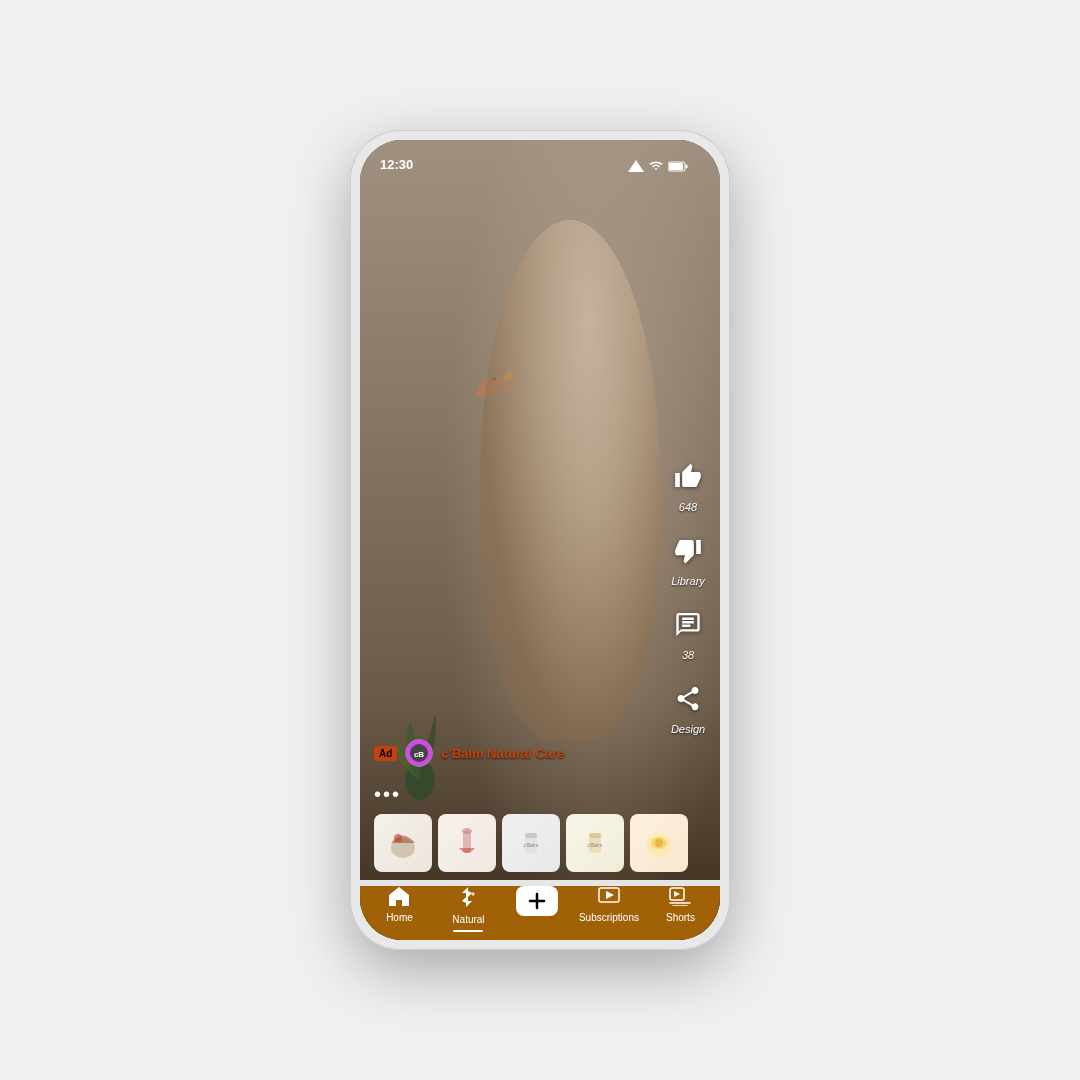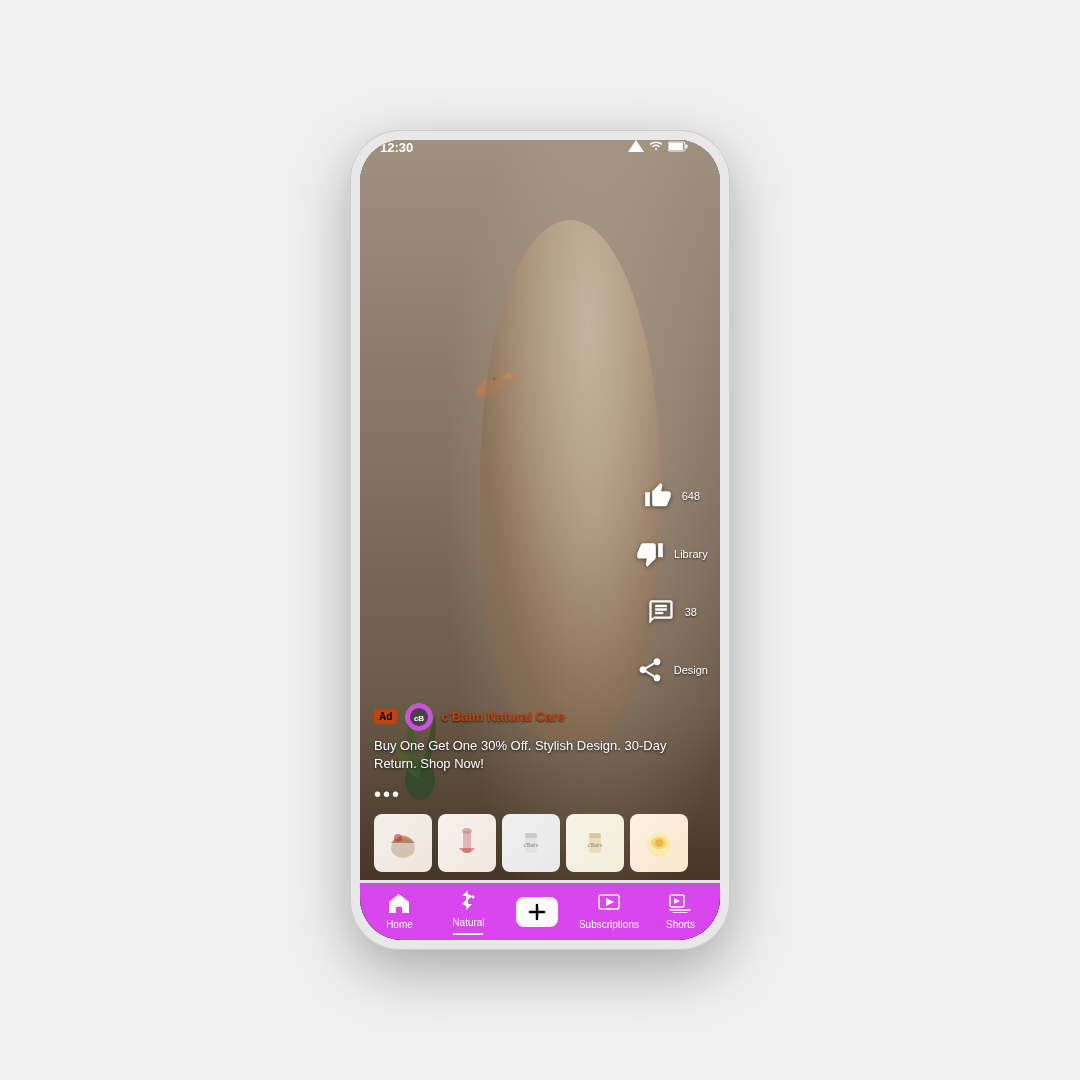--- a/index.html
+++ b/index.html
@@ -56,21 +56,21 @@
 
     
     .status-bar {
       position: absolute;
       top: 0;
       left: 0;
       right: 12px;
       height: 32px;
       display: flex;
       justify-content: space-between;
-      align-items: flex-start;
+      align-items: flex-end;
       padding: 0 20px;
       z-index: 10;
       color: white;
       font-size: 13px;
       font-weight: 600;
     }
 
     .status-right {
       display: flex;
       align-items: center;
@@ -113,24 +113,25 @@
       transform: translateY(-30%);
       display: flex;
       flex-direction: column;
       align-items: center;
       gap: 18px;
       z-index: 10;
     }
 
     .action-btn {
       display: flex;
-      flex-direction: row;
+      flex-direction: column;
       align-items: center;
       gap: 4px;
       cursor: pointer;
+      font-style: italic;
     }
 
     .action-icon {
       width: 40px;
       height: 40px;
       display: flex;
       align-items: center;
       justify-content: center;
       color: white;
       font-size: 22px;
@@ -231,26 +232,25 @@
     .product-thumb:nth-child(4) { background: linear-gradient(135deg, #f8f5e8, #f0edd8); }
     .product-thumb:nth-child(5) { background: linear-gradient(135deg, #fdf0e0, #f8e8d0); }
 
     
     .bottom-nav {
       position: absolute;
       bottom: 0;
       left: 0;
       right: 0;
       height: 60px;
-      background: #d946ef;
-      display: flex;
-      align-items: center;
+      background: #a16207;
+      display: flex;
       justify-content: space-around;
       padding: 0 5px;
-      border-top: 3px solid #e5e5e5;
+      border-top: 6px solid #e5e5e5;
       z-index: 20;
     }
 
     .nav-item {
       display: flex;
       flex-direction: column;
       align-items: center;
       gap: 3px;
       cursor: pointer;
       min-width: 55px;
@@ -416,21 +416,20 @@
         <div class="ad-header">
           <span class="ad-badge">Ad</span>
           <div class="advertiser-avatar">
             <svg width="18" height="18" viewBox="0 0 18 18">
               <circle cx="9" cy="9" r="9" fill="#444"></circle>
               <text x="9" y="13" text-anchor="middle" font-size="8" fill="white" font-weight="bold">cB</text>
             </svg>
           </div>
           <span class="advertiser-name">c'Balm Natural Care</span>
         </div>
-        <div class="ad-description">Buy One Get One 30% Off. Stylish Design. 30-Day Return. Shop Now!</div>
       </div>
 
       <div class="three-dots">•••</div>
 
       <div class="product-strip">
         <div class="product-thumb">
           <svg width="40" height="40" viewBox="0 0 40 40">
             <ellipse cx="20" cy="25" rx="12" ry="10" fill="#c0a890" opacity="0.6"></ellipse>
             <path d="M8 20 Q20 5 32 20" fill="#8B4513" opacity="0.5"></path>
             <circle cx="15" cy="15" r="4" fill="#c0392b" opacity="0.6"></circle>

